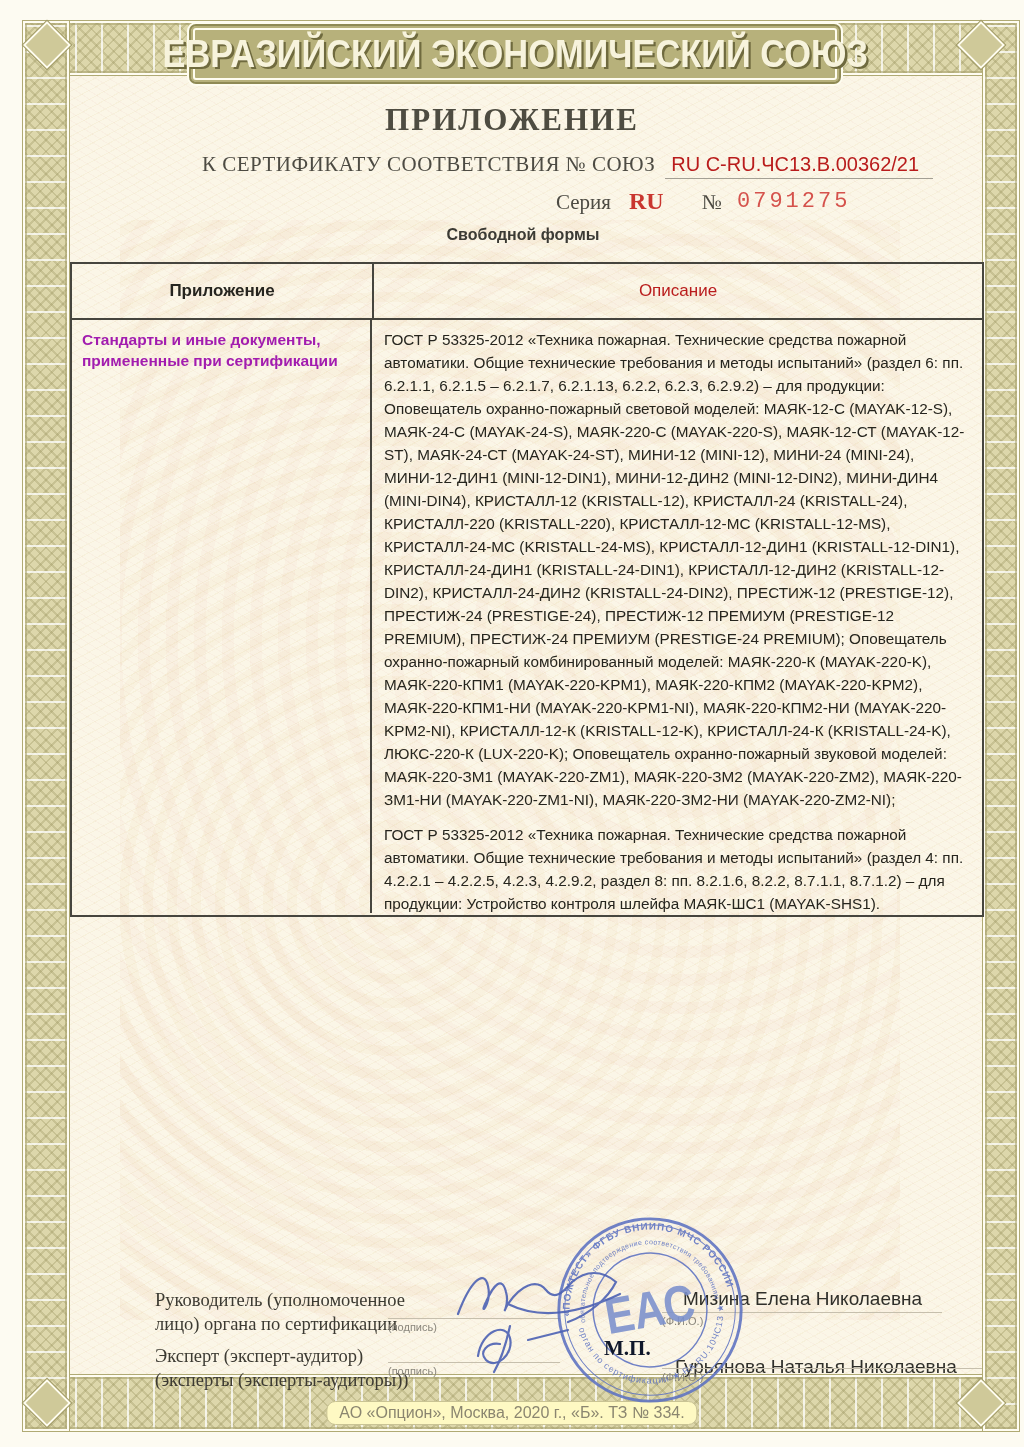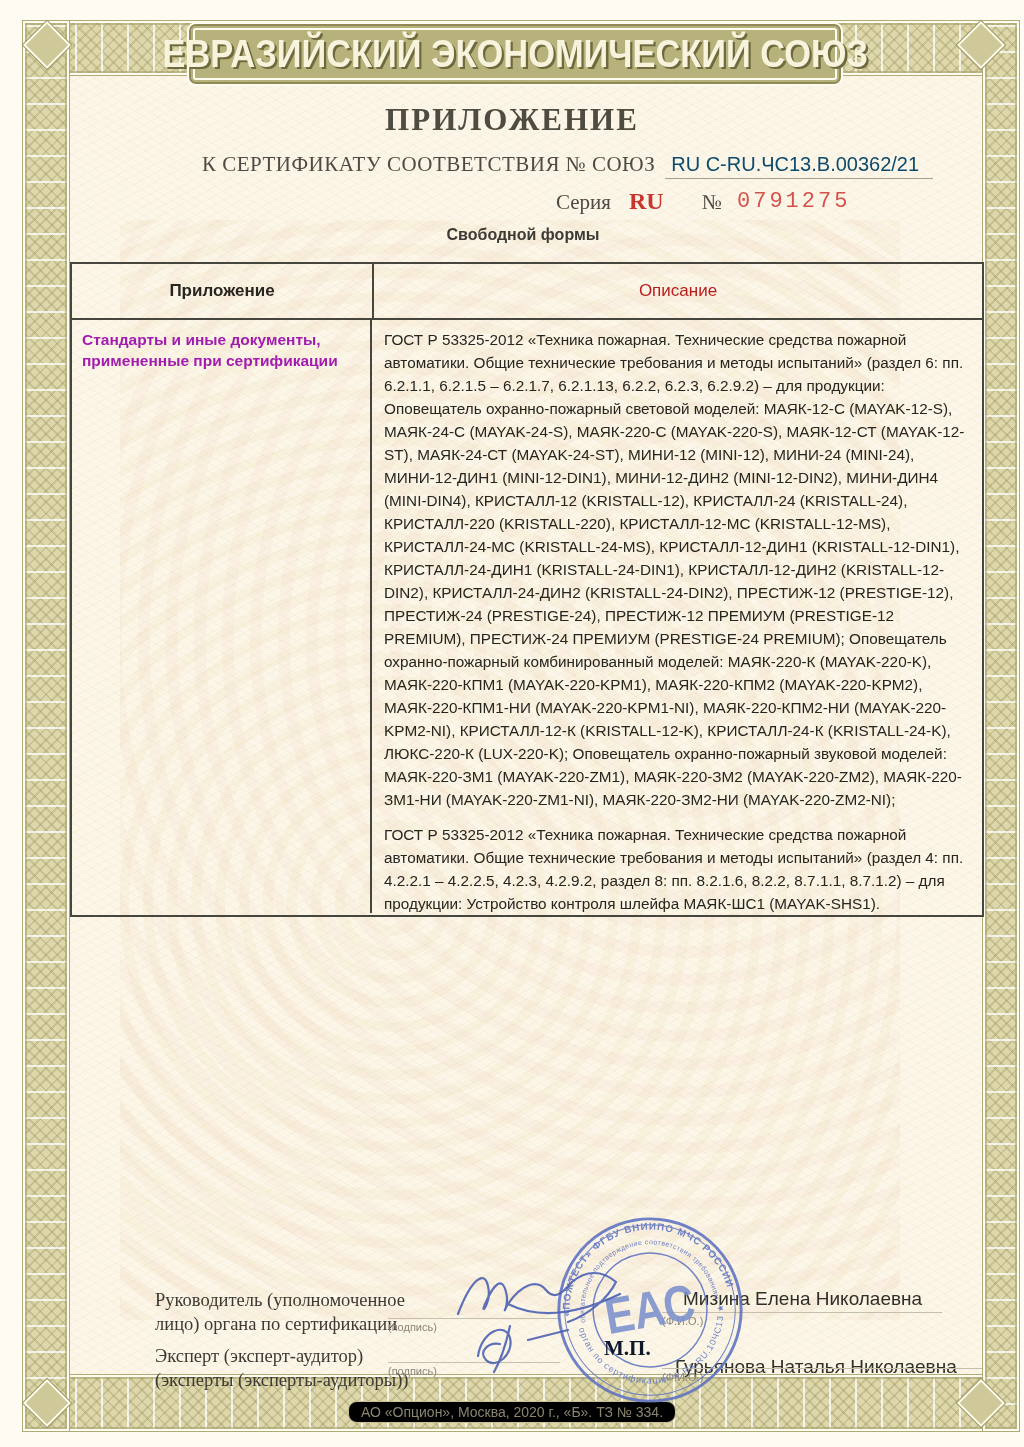--- a/index.html
+++ b/index.html
@@ -39,21 +39,21 @@
   .banner{position:absolute;left:189px;top:24px;width:648px;height:56px;background:#b7b17b;
     border:2px solid #8f8a55;border-radius:7px;display:flex;align-items:center;justify-content:center;
     box-shadow:0 0 0 2px #fffdf0, inset 0 0 0 2px #b7b17b, inset 0 0 0 4px #fffdf0;}
   .banner-text{font-weight:bold;font-size:37px;color:#f7f3dc;white-space:nowrap;
     text-shadow:2.5px 2.5px 0 #6f6a3e;letter-spacing:0px;transform:scaleY(1.06) scaleX(.93);}
   
   .doc-title{position:absolute;left:0;top:102px;width:1024px;text-align:center;
     font-family:"Liberation Serif",serif;font-weight:bold;font-size:31px;color:#4e4c41;letter-spacing:2px;}
   .cert-line{position:absolute;left:202px;top:152px;width:760px;display:flex;align-items:baseline;gap:10px;}
   .cert-label{font-family:"Liberation Serif",serif;font-size:21px;color:#4d4b43;white-space:nowrap;letter-spacing:.5px;}
-  .cert-number{font-size:20px;color:#0c4a6e;border-bottom:1.5px solid #a39f94;padding:0 14px 2px 6px;white-space:nowrap;}
+  .cert-number{font-size:20px;color:#b91c1c;border-bottom:1.5px solid #a39f94;padding:0 14px 2px 6px;white-space:nowrap;}
   .series-line{position:absolute;left:0;top:190px;width:820px;height:30px;}
   .series-label{position:absolute;left:556px;font-family:"Liberation Serif",serif;font-size:21px;color:#4d4b43;}
   .series-value{position:absolute;left:629px;top:-2px;font-family:"Liberation Serif",serif;font-weight:bold;font-size:24px;color:#c9362f;}
   .number-sign{position:absolute;left:702px;font-family:"Liberation Serif",serif;font-size:21px;color:#4d4b43;}
   .blank-number{position:absolute;left:737px;top:-1px;font-family:"Liberation Mono",monospace;font-size:22px;color:#d5524c;letter-spacing:3px;}
   .form-type{position:absolute;left:11px;top:226px;width:1024px;text-align:center;font-weight:bold;font-size:16px;color:#3b3a34;}
   
   .apx-table{position:absolute;left:70px;top:262px;width:910px;height:651px;border:2px solid #46453e;background:transparent;}
   .apx-header{display:flex;height:54px;border-bottom:2px solid #46453e;}
   .apx-h-left{width:300px;border-right:2px solid #46453e;display:flex;align-items:center;justify-content:center;
@@ -67,22 +67,22 @@
   
   .sig-label{position:absolute;font-family:"Liberation Serif",serif;font-size:18.5px;color:#3c3a32;line-height:1.32;}
   .sig-line{position:absolute;border-bottom:1px solid #c6bfad;}
   .sig-caption{position:absolute;font-size:11px;color:#8a867c;text-align:left;}
   .name-text{position:absolute;font-size:19px;color:#2f2f2a;white-space:nowrap;}
   .mp-label{position:absolute;left:604px;top:1336px;font-family:"Liberation Serif",serif;font-weight:bold;font-size:21px;color:#0f172a;z-index:5;}
   .stamp-svg{position:absolute;left:552px;top:1212px;opacity:.88;transform:rotate(-10deg);z-index:4;}
   .scribble{position:absolute;z-index:6;}
   
   .footer-pill{position:absolute;left:512px;top:1401px;transform:translateX(-50%);
-    background:#000000;border:1px solid #c9c394;border-radius:9px;padding:2px 12px;
-    font-size:14px;color:#8b8670;white-space:nowrap;z-index:3;}
+    background:#fef9c3;border:1px solid #c9c394;border-radius:9px;padding:2px 12px;
+    font-size:16px;color:#8b8670;white-space:nowrap;z-index:3;}
 </style>
 </head>
 <body>
 
 <div class="page">
 
   <div class="inner-paper"></div>
   <div class="watermark"></div>
 
   <div class="gstrip gh" style="left:22px;top:20px;width:996px;height:54px;"></div>

